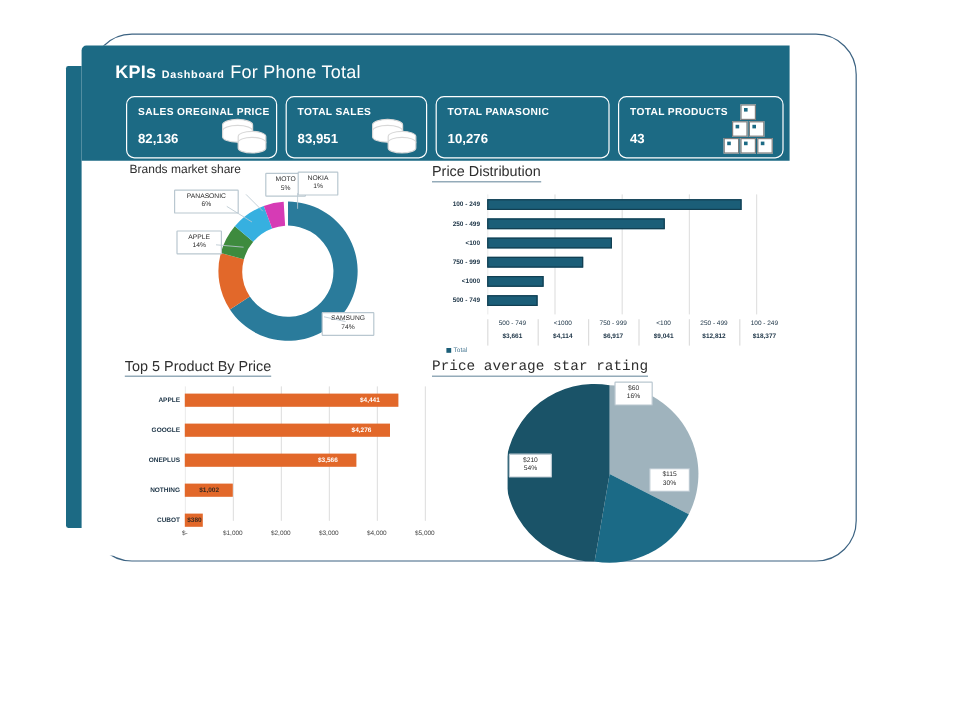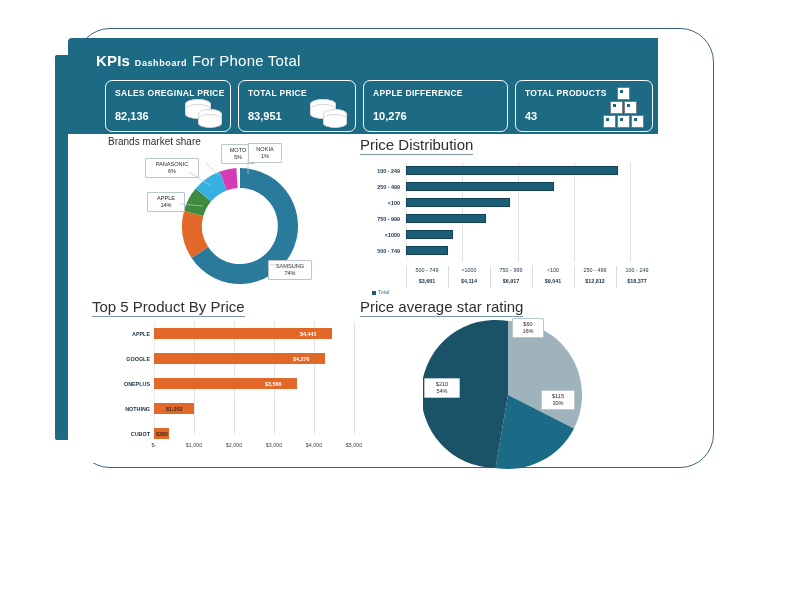--- a/index.html
+++ b/index.html
@@ -78,21 +78,21 @@
   }
   .boxes i:nth-child(1){left:16px;top:0px;}
   .boxes i:nth-child(2){left:9px;top:14px;}
   .boxes i:nth-child(3){left:23px;top:14px;}
   .boxes i:nth-child(4){left:2px;top:28px;}
   .boxes i:nth-child(5){left:16px;top:28px;}
   .boxes i:nth-child(6){left:30px;top:28px;}
 
   
   .panel-title{
-    position:absolute;font-size:15px;color:#2f2f2f;white-space:nowrap;
+    position:absolute;font-size:12px;color:#2f2f2f;white-space:nowrap;
   }
   .panel-title.ul{border-bottom:1px solid #7b97a8;padding-bottom:1px;}
 
   
   .callout{
     position:absolute;background:#ffffff;border:.8px solid #b9c7d0;
     font-size:5.6px;color:#2b2b2b;text-align:center;line-height:1.35;
     padding:1.5px 3px;white-space:nowrap;border-radius:1px;
   }
 
@@ -154,33 +154,33 @@
   <div class="art">
     <div class="coins">
         <i></i>
         <i></i>
         <i></i>
         <i></i>
       </div>
   </div>
 </div>
 <div class="kpi" id="kpi-1">
-  <div class="label">TOTAL PRICE</div>
+  <div class="label">TOTAL SALES</div>
   <div class="value">83,951</div>
   <div class="art">
     <div class="coins">
         <i></i>
         <i></i>
         <i></i>
         <i></i>
       </div>
   </div>
 </div>
 <div class="kpi" id="kpi-2">
-  <div class="label">APPLE DIFFERENCE</div>
+  <div class="label">TOTAL PANASONIC</div>
   <div class="value">10,276</div>
 </div>
 <div class="kpi" id="kpi-3">
   <div class="label">TOTAL PRODUCTS</div>
   <div class="value">43</div>
   <div class="art" style="top:6px;">
     <div class="boxes">
         <i></i>
         <i></i>
         <i></i>
@@ -284,21 +284,21 @@
     </div>
     <div class="cell" style="left:38px;width:42px;">$3,661</div>
     <div class="cell" style="left:80px;width:42px;">$4,114</div>
     <div class="cell" style="left:122px;width:42px;">$6,917</div>
     <div class="cell" style="left:164px;width:42px;">$9,041</div>
     <div class="cell" style="left:206px;width:42px;">$12,812</div>
     <div class="cell" style="left:248px;width:42px;">$18,377</div>
   </div>
 </div>
 
-<div class="panel-title ul" style="left:92px;top:298px;">Top 5 Product By Price</div>
+<div class="panel-title ul" style="left:104px;top:298px;">Top 5 Product By Price</div>
 
 <div id="top5" style="position:absolute;left:108px;top:322px;width:250px;height:130px;">
   <div class="gridline" style="left:46px;top:0;height:112px;background:#ededed;"></div>
   <div class="gridline" style="left:86px;top:0;height:112px;"></div>
   <div class="gridline" style="left:126px;top:0;height:112px;"></div>
   <div class="gridline" style="left:166px;top:0;height:112px;"></div>
   <div class="gridline" style="left:206px;top:0;height:112px;"></div>
   <div class="gridline" style="left:246px;top:0;height:112px;"></div>
 
   <div class="cat-label" style="left:0px;top:9px;width:42px;">APPLE</div>
@@ -320,21 +320,21 @@
   <div class="bar-val dark" style="left:48px;top:109px;">$380</div>
 
   <div class="tick-label" style="left:31px;top:120px;width:30px;">$-</div>
   <div class="tick-label" style="left:71px;top:120px;width:30px;">$1,000</div>
   <div class="tick-label" style="left:111px;top:120px;width:30px;">$2,000</div>
   <div class="tick-label" style="left:151px;top:120px;width:30px;">$3,000</div>
   <div class="tick-label" style="left:191px;top:120px;width:30px;">$4,000</div>
   <div class="tick-label" style="left:231px;top:120px;width:30px;">$5,000</div>
 </div>
 
-<div class="panel-title ul" style="left:360px;top:298px;">Price average star rating</div>
+<div class="panel-title ul" style="left:360px;top:298px;font-family:Liberation Mono, monospace;">Price average star rating</div>
 
 <svg id="rating-pie" width="170" height="160" style="position:absolute;left:423px;top:315px;" viewBox="0 0 170 160">
   <g transform="translate(85,80)">
 
     <path d="M 0 0 L 0 -74 A 74 74 0 0 1 66.0 33.5 Z" fill="#9fb3bd"></path>
 
     <path d="M 0 0 L 66.0 33.5 A 74 74 0 0 1 -12.5 72.9 Z" fill="#1b6a86"></path>
 
     <path d="M 0 0 L -12.5 72.9 A 74 74 0 1 1 0 -74 Z" fill="#1a5368"></path>
   </g>

